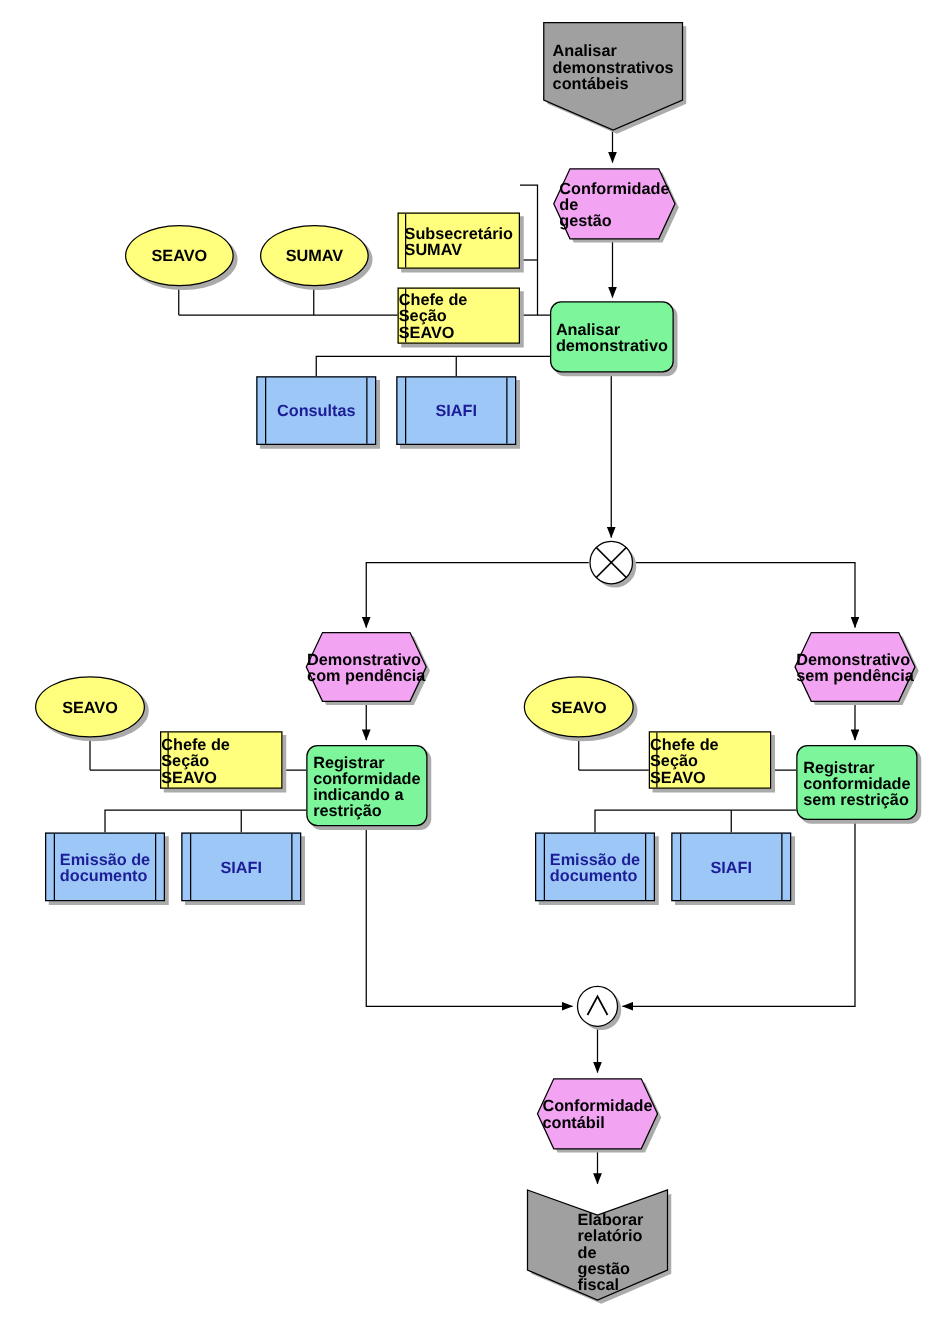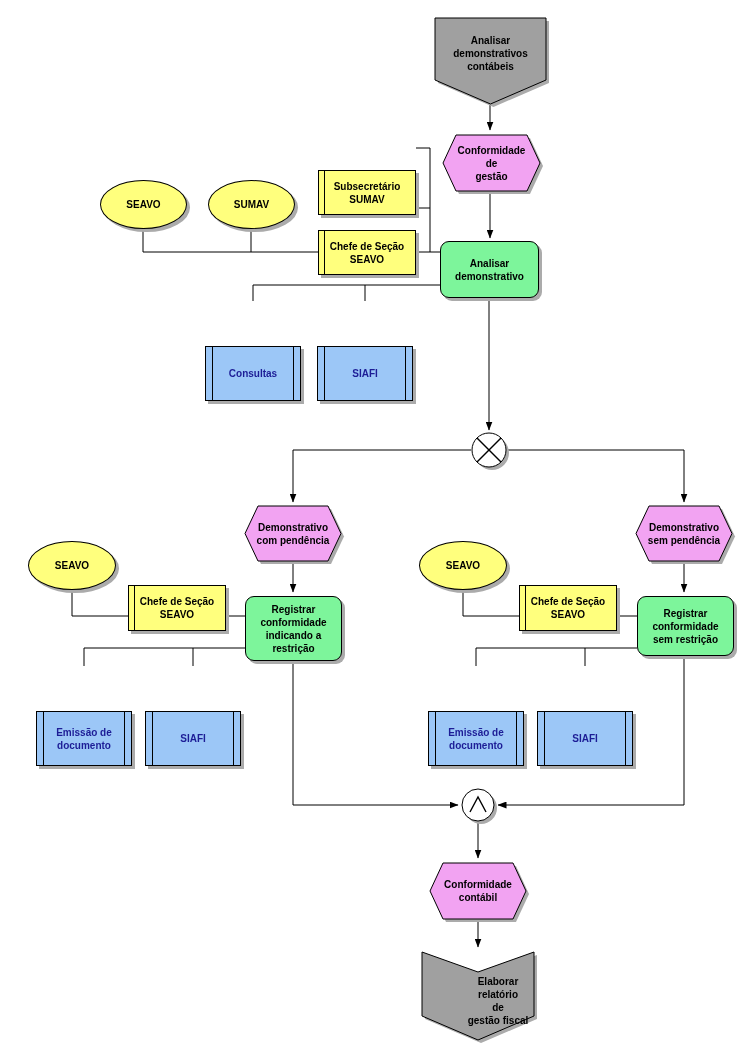--- a/index.html
+++ b/index.html
@@ -3,32 +3,32 @@
 <meta charset="utf-8">
 <style>
   html,body { margin:0; padding:0; background:#fff; }
   .canvas {
     position:relative; width:754px; height:1057px; background:#fff;
     font-family:"Liberation Sans", sans-serif; overflow:hidden;
   }
   .edges { position:absolute; left:0; top:0; z-index:0; }
   .node { position:absolute; display:flex; align-items:center; justify-content:center; z-index:2; }
   .label {
-    position:relative; z-index:3; font-weight:bold; font-size:10px; line-height:13px;
-    text-align:center; white-space:pre-line; color:#000;
+    position:relative; z-index:3; font-weight:bold; font-size:13px; line-height:13px;
+    text-align:left; white-space:pre-line; color:#000;
   }
   
   .org-rect { background:#ffff7d; border:1px solid #000; box-shadow:3px 3px 0 #ababab;margin-top:44px; }
   .org-rect::before { content:""; position:absolute; left:5px; top:0; bottom:0; width:1px; background:#000; }
   
   .ellipse { background:#ffff7d; border:1px solid #000; border-radius:50%; box-shadow:3px 3px 0 #ababab; }
   
   .func { background:#7df59b; border:1px solid #000; border-radius:9px; box-shadow:3px 3px 0 #ababab; }
   
-  .sys { background:#9cc7f7; border:1px solid #000; box-shadow:3px 3px 0 #ababab;margin-top:45px; }
+  .sys { background:#9cc7f7; border:1px solid #000; box-shadow:3px 3px 0 #ababab; }
   .sys::before { content:""; position:absolute; left:6px; top:0; bottom:0; width:1px; background:#000; }
   .sys::after  { content:""; position:absolute; right:6px; top:0; bottom:0; width:1px; background:#000; }
   .sys .label { color:#1d1d96; }
   
   .svgnode svg { position:absolute; left:0; top:0; overflow:visible; }
   .pad-bottom { padding-bottom:16px; }
   .pad-top { padding-top:10px;margin-left:40px; }
 </style>
 </head>
 <body>

